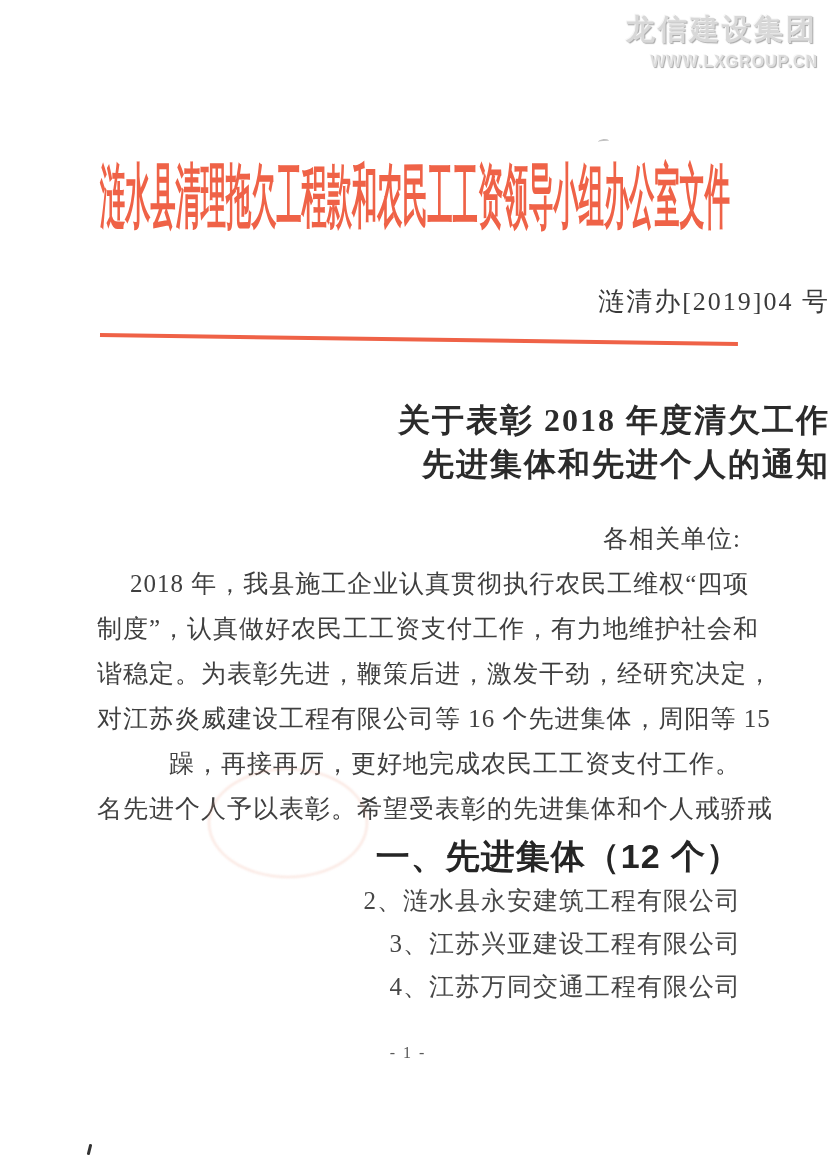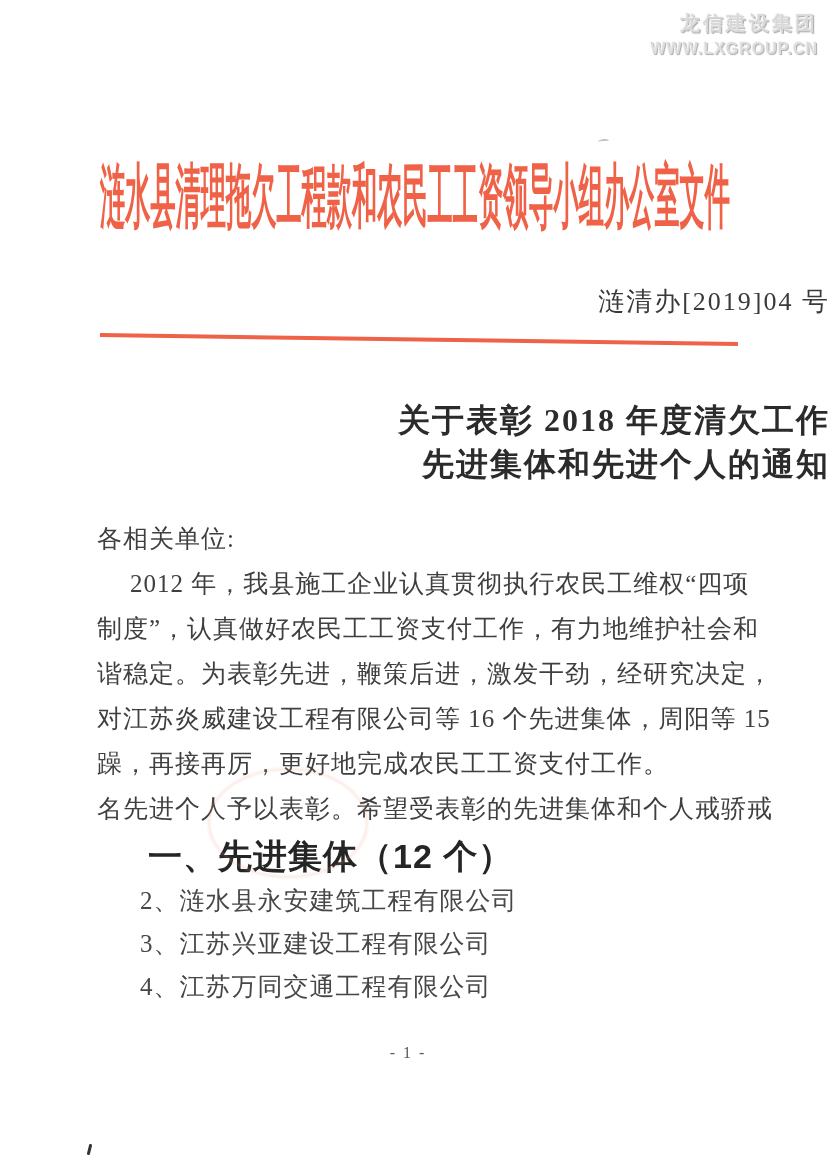--- a/index.html
+++ b/index.html
@@ -19,21 +19,21 @@
   
   .watermark {
     position: absolute;
     top: 10px;
     right: 12px;
     text-align: right;
     user-select: none;
   }
   .wm-company {
     font-family: "Liberation Sans", "DejaVu Sans", sans-serif;
-    font-size: 20px;
+    font-size: 29px;
     font-weight: 700;
     letter-spacing: 3px;
     color: #d8d8d8;
     text-shadow: -1px -1px 0 #f7f7f7, 1px 1px 1px #a8a8a8;
   }
   .wm-site {
     margin-top: 3px;
     font-family: "Liberation Sans", "DejaVu Sans", sans-serif;
     font-size: 16px;
     font-weight: 700;
@@ -90,20 +90,21 @@
     line-height: 44px;
     color: #2b2b2b;
   }
 
   
   .body-block {
     position: absolute;
     top: 516px;
     left: 97px;
     width: 644px;
+    text-align: right;
   }
   .line {
     height: 45px;
     line-height: 45px;
     font-size: 25px;
     letter-spacing: 1px;
     color: #3f3f3f;
     white-space: nowrap;
   }
   .line.indent { text-indent: 33px; }
@@ -193,21 +194,21 @@
 
   <div class="red-line"></div>
 
   <div class="title">
     <div>关于表彰 2018 年度清欠工作</div>
     <div>先进集体和先进个人的通知</div>
   </div>
 
   <div class="body-block">
     <div class="line">各相关单位:</div>
-    <div class="line indent">2012 年，我县施工企业认真贯彻执行农民工维权“四项</div>
+    <div class="line indent">2018 年，我县施工企业认真贯彻执行农民工维权“四项</div>
     <div class="line">制度”，认真做好农民工工资支付工作，有力地维护社会和</div>
     <div class="line">谐稳定。为表彰先进，鞭策后进，激发干劲，经研究决定，</div>
     <div class="line">对江苏炎威建设工程有限公司等 16 个先进集体，周阳等 15</div>
     <div class="line">躁，再接再厉，更好地完成农民工工资支付工作。</div>
     <div class="line">名先进个人予以表彰。希望受表彰的先进集体和个人戒骄戒</div>
 
     <div class="heading">一、先进集体（12 个）</div>
 
     <div class="item">2、涟水县永安建筑工程有限公司</div>
     <div class="item">3、江苏兴亚建设工程有限公司</div>

